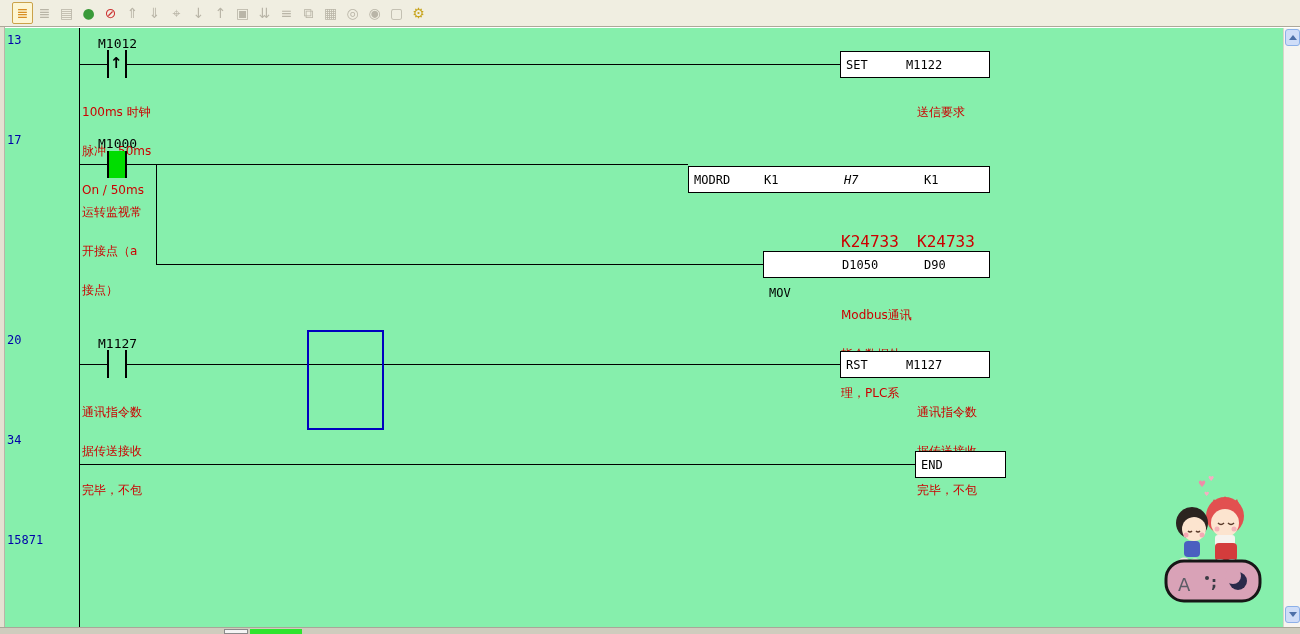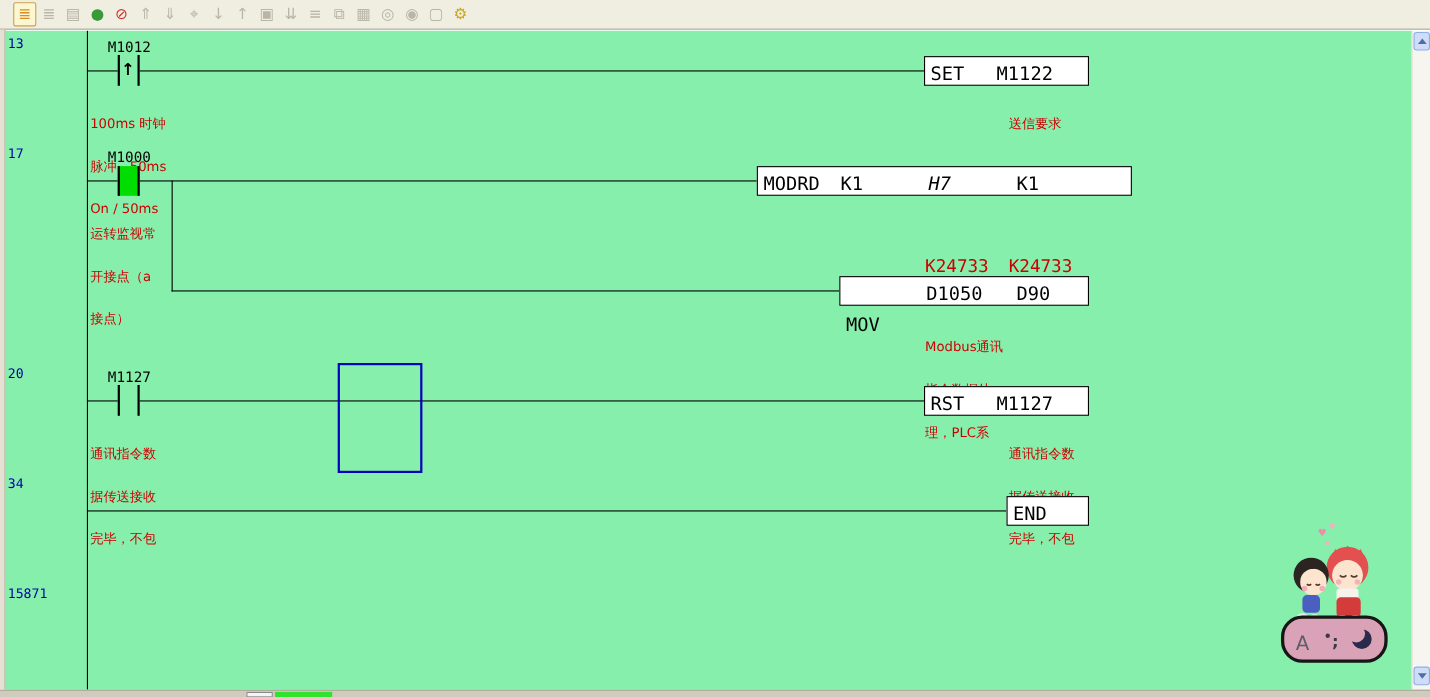--- a/index.html
+++ b/index.html
@@ -46,21 +46,21 @@
   .cbar { position:absolute; width:2px; height:28px; background:#000; }
   .pulse-arrow { position:absolute; font-size:15px; font-weight:bold; color:#000;
     font-family:"DejaVu Sans", sans-serif; }
   .contact-on { position:absolute; width:20px; height:27px; background:#00dd00;
     border-left:2px solid #000; border-right:2px solid #000; }
   .devlabel { position:absolute; color:#000; font-size:13px; font-family:"DejaVu Sans Mono", monospace; }
   .comment { position:absolute; color:#cc0000; font-size:12px; line-height:13px;
     font-family:"DejaVu Sans", sans-serif; white-space:pre; }
   .monval { position:absolute; color:#cc0000; font-size:16px; font-family:"DejaVu Sans Mono", monospace; }
   .instr-box { position:absolute; height:27px; border:1px solid #000; background:#fff; }
-  .instr-box span { position:absolute; top:6px; font-size:17px; color:#000;
+  .instr-box span { position:absolute; top:6px; font-size:12px; color:#000;
     font-family:"DejaVu Sans Mono", monospace; white-space:pre; }
   .sel-cursor { position:absolute; left:307px; top:302px; width:77px; height:100px;
     border:2px solid #0000bf; background:transparent; }
 
   
   .mascot { position:absolute; left:1162px; top:473px; width:102px; height:134px; }
 </style>
 </head>
 <body>
 
@@ -118,21 +118,21 @@
 
   <div class="devlabel" style="left:98px; top:108px;">M1000</div>
   <div class="wire-h" style="left:79px; top:136px; width:28px;"></div>
   <div class="wire-h" style="left:127px; top:136px; width:561px;"></div>
   <div class="contact-on" style="left:107px; top:123px;"></div>
   <div class="comment" style="left:82px; top:152px;">
     <div>运转监视常</div>
     <div>开接点（a</div>
     <div>接点）</div>
   </div>
-  <div class="instr-box" style="left:688px; top:123px; width:341px;text-align:right;">
+  <div class="instr-box" style="left:688px; top:138px; width:302px;text-align:right;">
     <span style="left:5px;">MODRD</span>
     <span style="left:75px;">K1</span>
     <span style="left:155px;font-style:italic;">H7</span>
     <span style="left:235px;">K1</span>
   </div>
 
   <div class="wire-v" style="left:156px; top:136px; height:101px;"></div>
   <div class="wire-h" style="left:156px; top:236px; width:607px;"></div>
   <div class="monval" style="left:841px; top:204px;">K24733</div>
   <div class="monval" style="left:917px; top:204px;">K24733</div>
@@ -162,21 +162,21 @@
     <span style="left:5px;">RST</span>
     <span style="left:65px;">M1127</span>
   </div>
   <div class="comment" style="left:917px; top:352px;">
     <div>通讯指令数</div>
     <div>据传送接收</div>
     <div>完毕，不包</div>
   </div>
 
   <div class="wire-h" style="left:79px; top:436px; width:836px;"></div>
-  <div class="instr-box" style="left:915px; top:423px; width:75px;">
+  <div class="instr-box" style="left:915px; top:423px; width:91px;">
     <span style="left:5px;">END</span>
   </div>
 </div>
 
 <div class="vscroll">
   <div class="sb-btn sb-up">
       <div class="chev up"></div>
     </div>
   <div class="sb-btn sb-down">
       <div class="chev down"></div>

